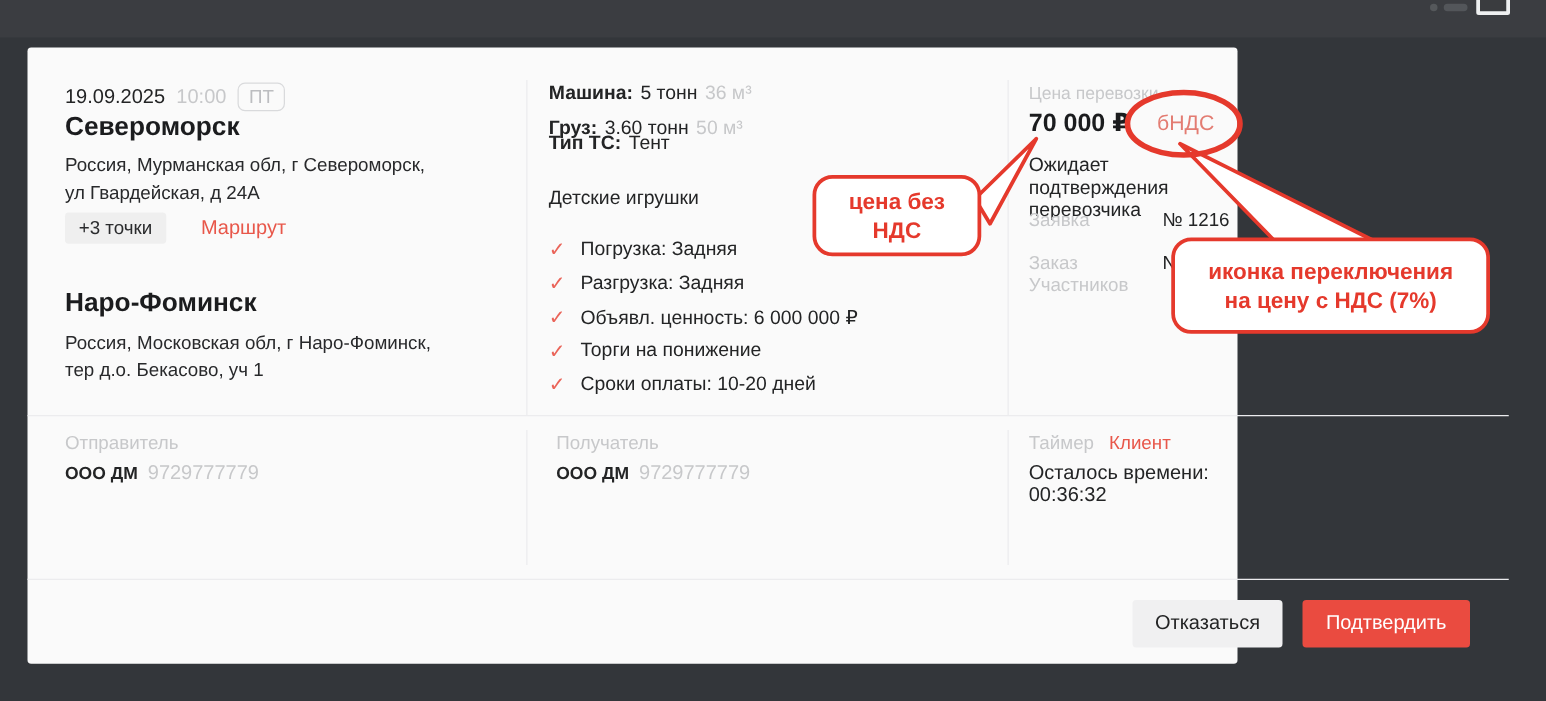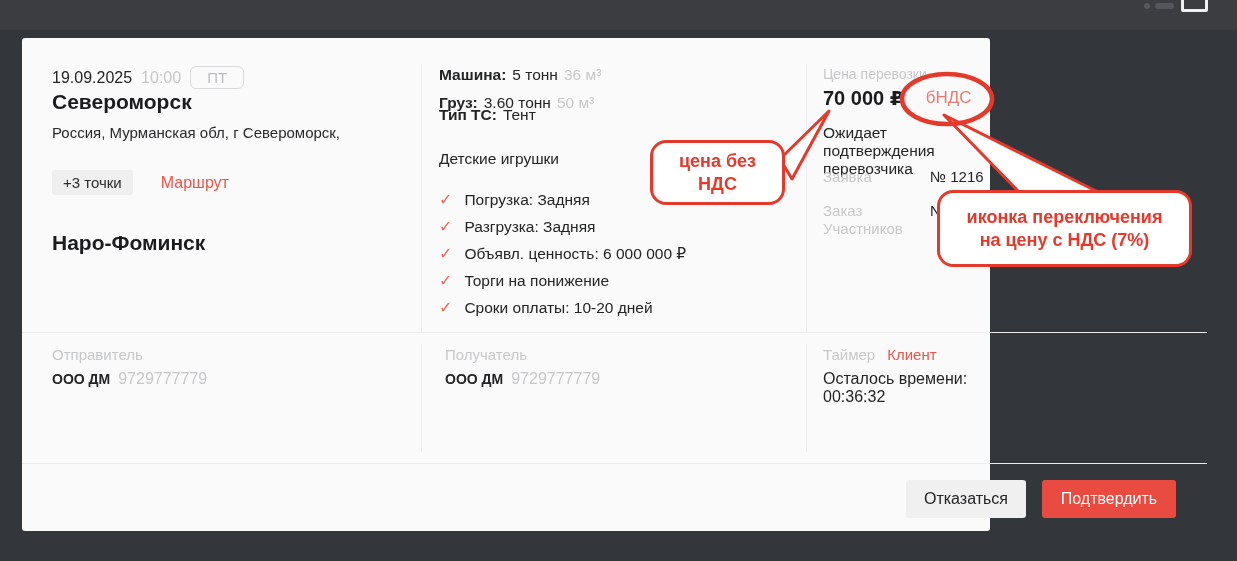--- a/index.html
+++ b/index.html
@@ -11,21 +11,21 @@
   .chrome-screen{position:absolute;left:1181px;top:-7px;width:27px;height:19px;border:3px solid #eef0f1;background:#3a3c3f;border-radius:2px;}
   #card{position:absolute;left:22px;top:38px;width:968px;height:493px;background:#fafafa;border-radius:3px;}
   .vdiv{position:absolute;width:1px;background:#ececee;}
   .hdiv{position:absolute;height:1px;left:0;width:1185px;background:#ececee;}
   .abs{position:absolute;}
   .dark{color:#232425;}
   .gray{color:#c7c8ca;}
   .red{color:#e8574a;}
   .row{display:flex;align-items:center;}
   .date-row{font-size:16px;gap:9px;}
-  .day-badge{border:1px solid #d9dadc;color:#bcbdc0;border-radius:6px;padding:1px 16px;font-size:15px;line-height:19px;}
+  .day-badge{border:1px solid #d9dadc;color:#bcbdc0;border-radius:6px;padding:1px 8px;font-size:15px;line-height:19px;}
   .city{font-size:21px;font-weight:bold;color:#1b1c1e;}
   .addr{font-size:15px;line-height:22px;color:#28292b;}
   .chip{background:#efefef;color:#2a2b2d;font-size:15px;padding:4px 11px;border-radius:3px;}
   .link{font-size:16px;}
   .cargo-row{font-size:15.5px;display:flex;gap:6px;}
   .check-row{display:flex;gap:12px;font-size:15.5px;color:#232425;align-items:center;}
   .check-glyph{color:#ea6459;font-size:16px;}
   .price-label{font-size:14px;}
   .price-value{font-size:20px;font-weight:bold;color:#1b1c1e;}
   .vat{font-size:17px;color:#e37c72;}
@@ -65,26 +65,31 @@
     <div class="hdiv" style="top:425px;"></div>
 
     <div class="abs row date-row" style="left:30px;top:28px;">
       <span class="dark">19.09.2025</span>
       <span class="gray">10:00</span>
       <span class="day-badge">ПТ</span>
     </div>
     <div class="abs city" style="left:30px;top:52px;">Североморск</div>
     <div class="abs addr" style="left:30px;top:84px;">
       <div>Россия, Мурманская обл, г Североморск,</div>
+      <div>ул Гвардейская, д 24А</div>
     </div>
     <div class="abs row" style="left:30px;top:132px;gap:28px;">
       <span class="chip">+3 точки</span>
       <span class="link red">Маршрут</span>
     </div>
     <div class="abs city" style="left:30px;top:193px;">Наро-Фоминск</div>
+    <div class="abs addr" style="left:30px;top:226px;">
+      <div>Россия, Московская обл, г Наро-Фоминск,</div>
+      <div>тер д.о. Бекасово, уч 1</div>
+    </div>
 
     <div class="abs cargo-row" style="left:417px;top:28px;">
       <b class="dark">Машина:</b>
       <span class="dark">5 тонн</span>
       <span class="gray">36 м³</span>
     </div>
     <div class="abs cargo-row" style="left:417px;top:56px;">
       <b class="dark">Груз:</b>
       <span class="dark">3.60 тонн</span>
       <span class="gray">50 м³</span>

